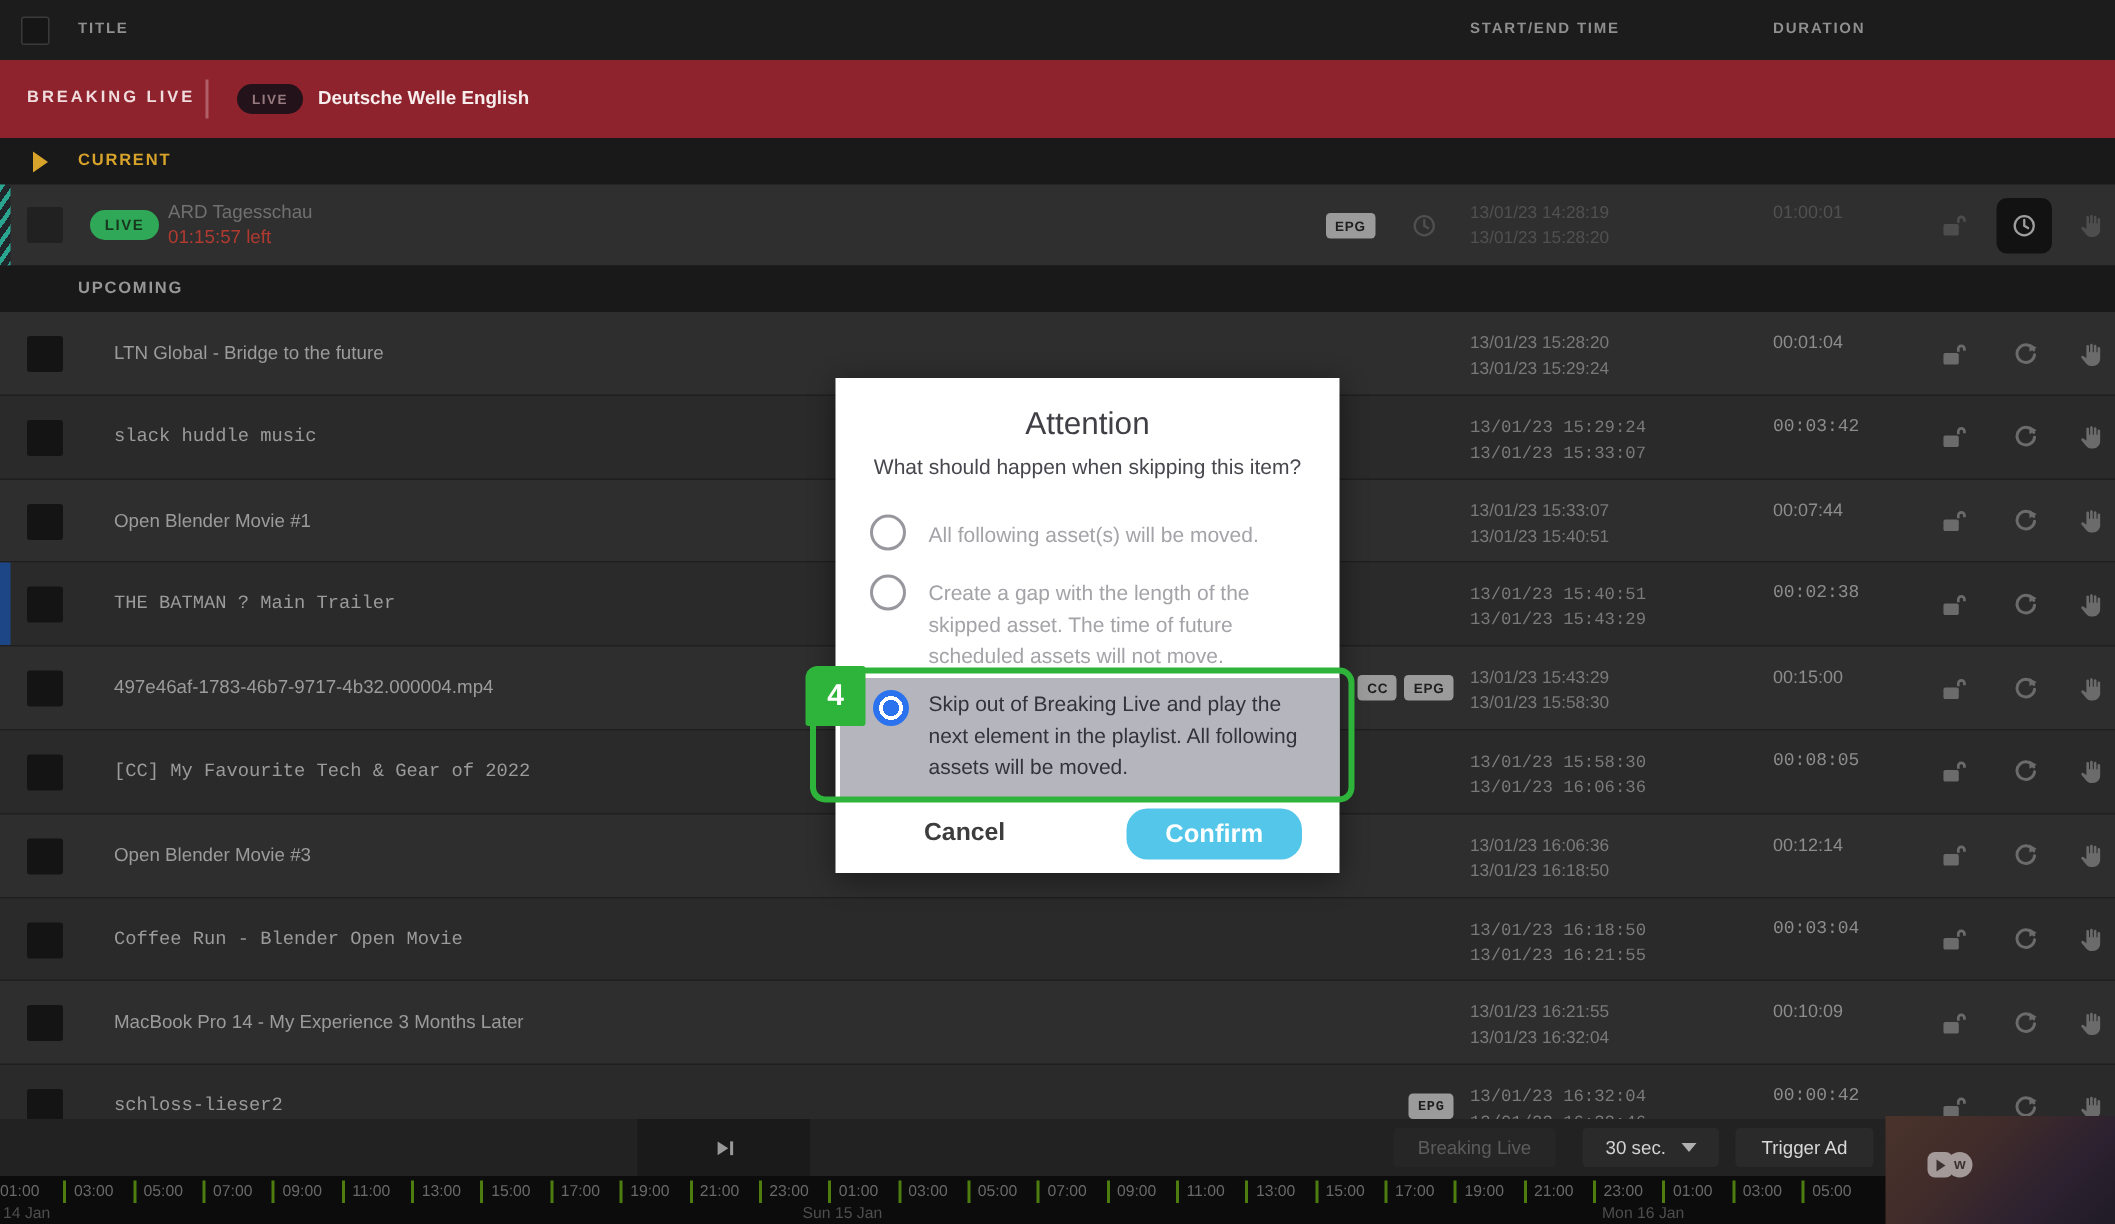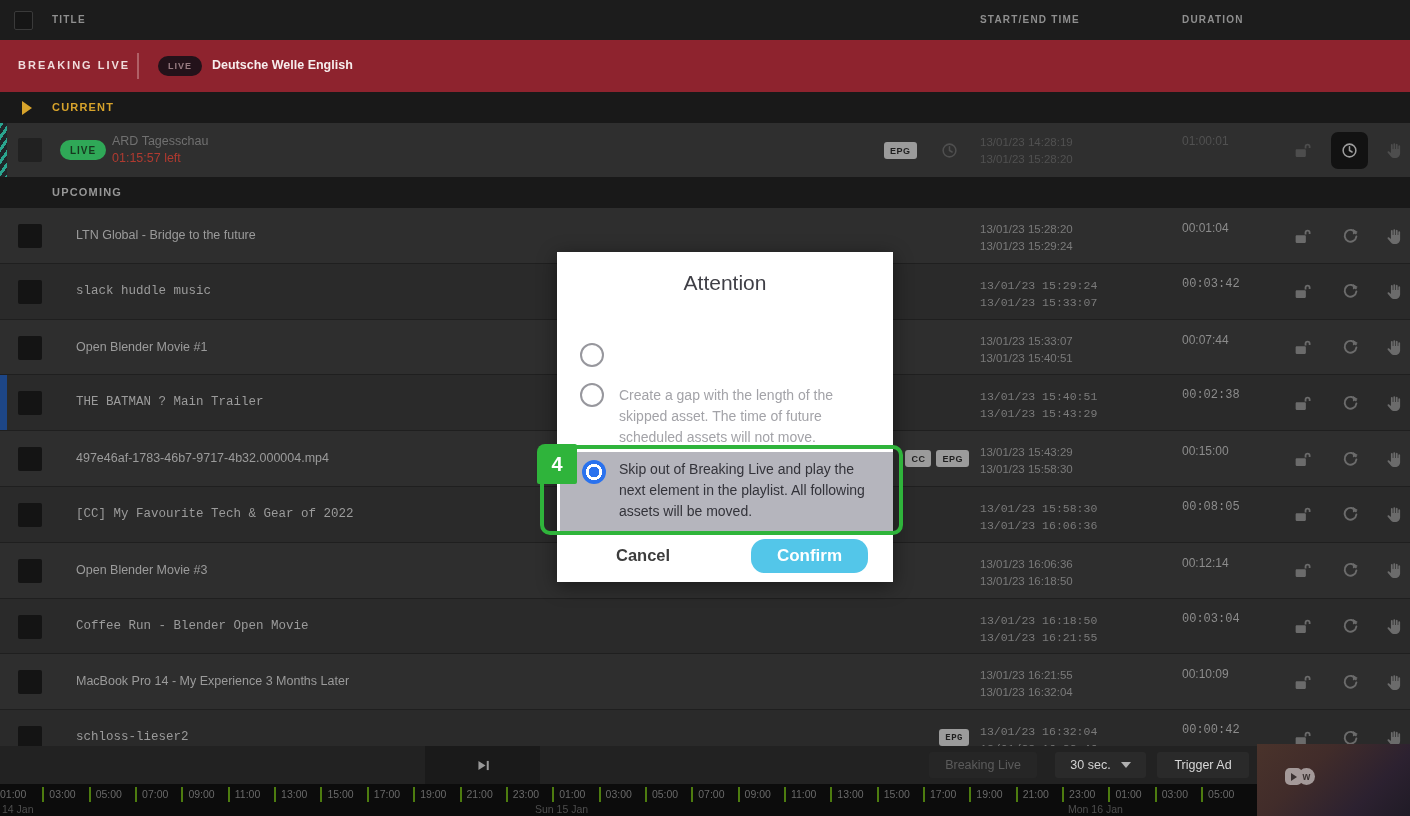--- a/index.html
+++ b/index.html
@@ -484,22 +484,24 @@
     <span class="dw-logo">
       <span class="d">
           <i></i>
         </span>
       <span class="w">w</span>
     </span>
   </div>
 
   <div class="modal">
     <div class="dtitle">Attention</div>
+    <div class="dquestion">What should happen when skipping this item?</div>
 
     <span class="radio" style="left:23px; top:91px"></span>
+    <div class="opt-text" style="top:94px">All following asset(s) will be moved.</div>
 
     <span class="radio" style="left:23px; top:131px"></span>
     <div class="opt-text" style="top:133px">Create a gap with the length of the skipped asset. The time of future scheduled assets will not move.</div>
 
     <div class="opt3-bg">
       <span class="radio selected" style="left:22px; top:8px"></span>
       <div class="opt-text" style="left:59px; top:7px">Skip out of Breaking Live and play the next element in the playlist. All following assets will be moved.</div>
     </div>
 
     <button class="dlg-cancel">Cancel</button>

